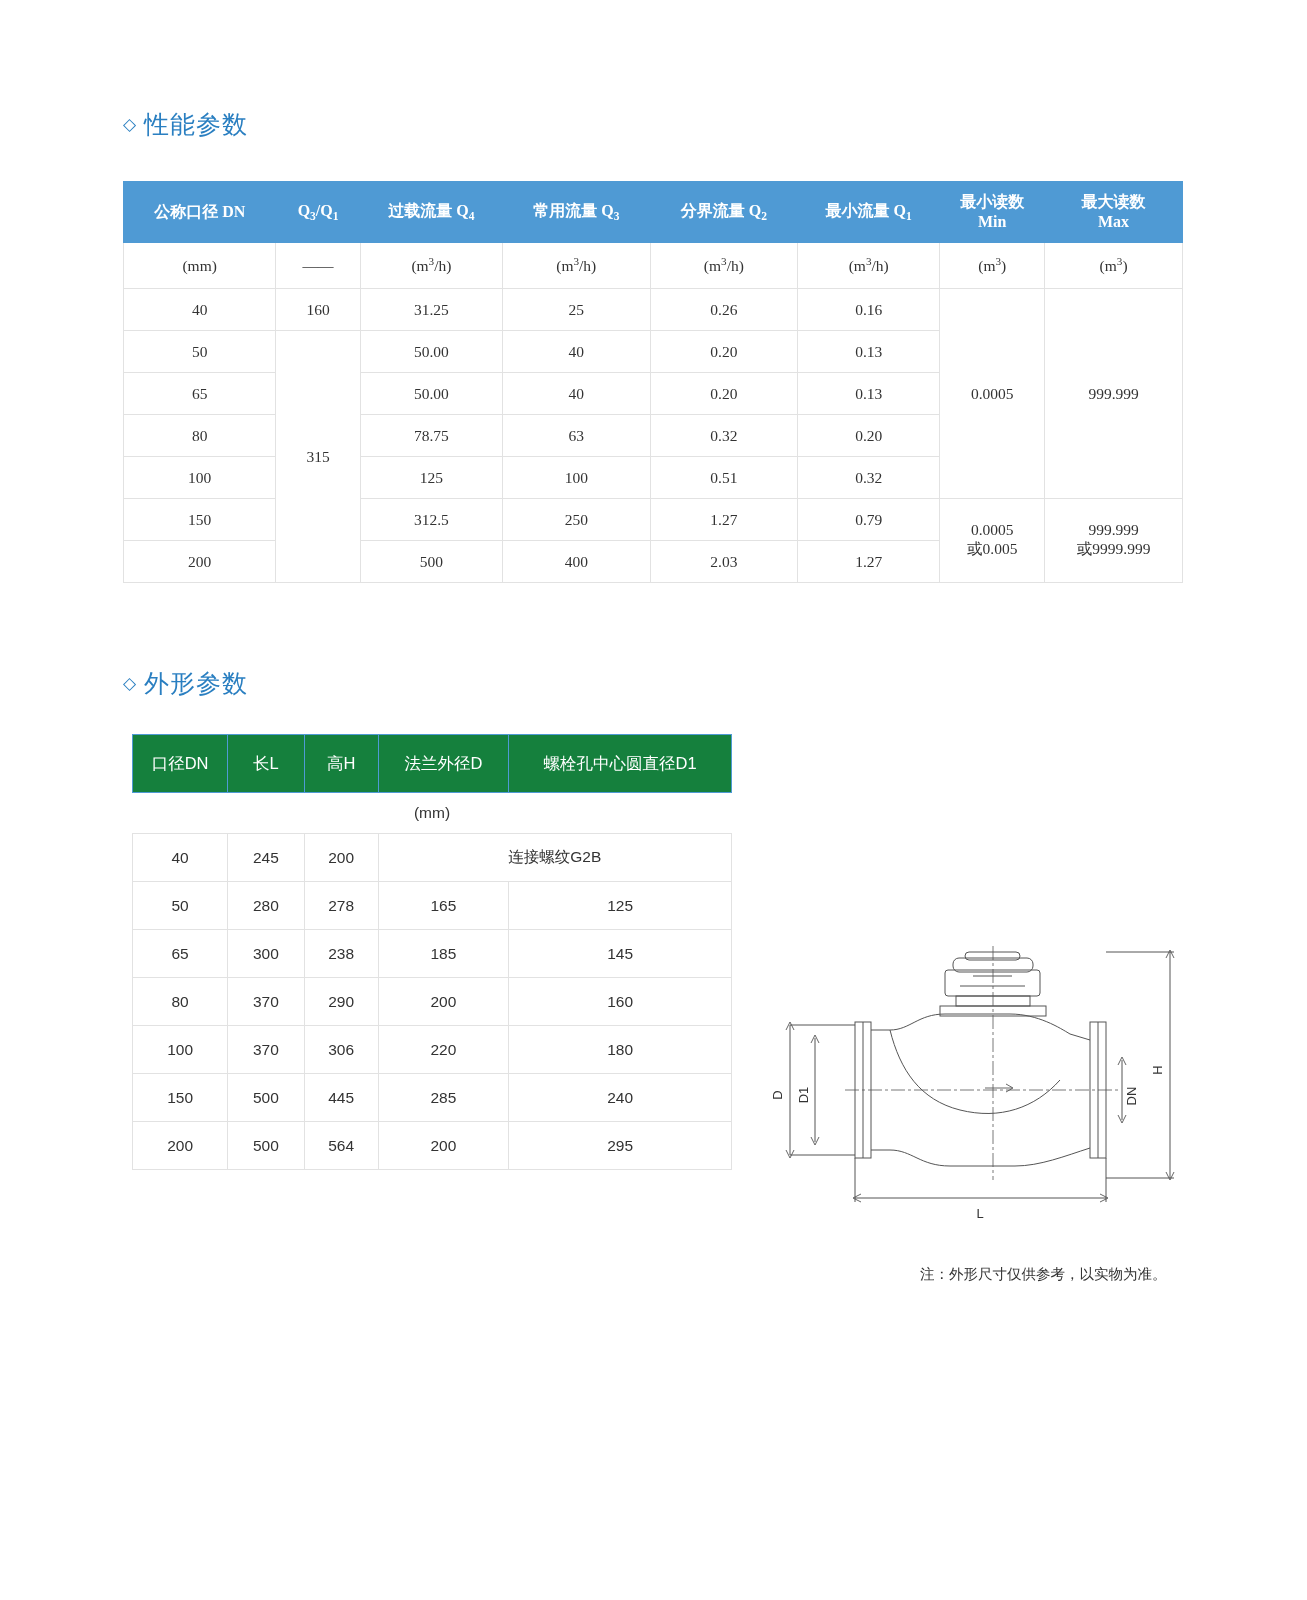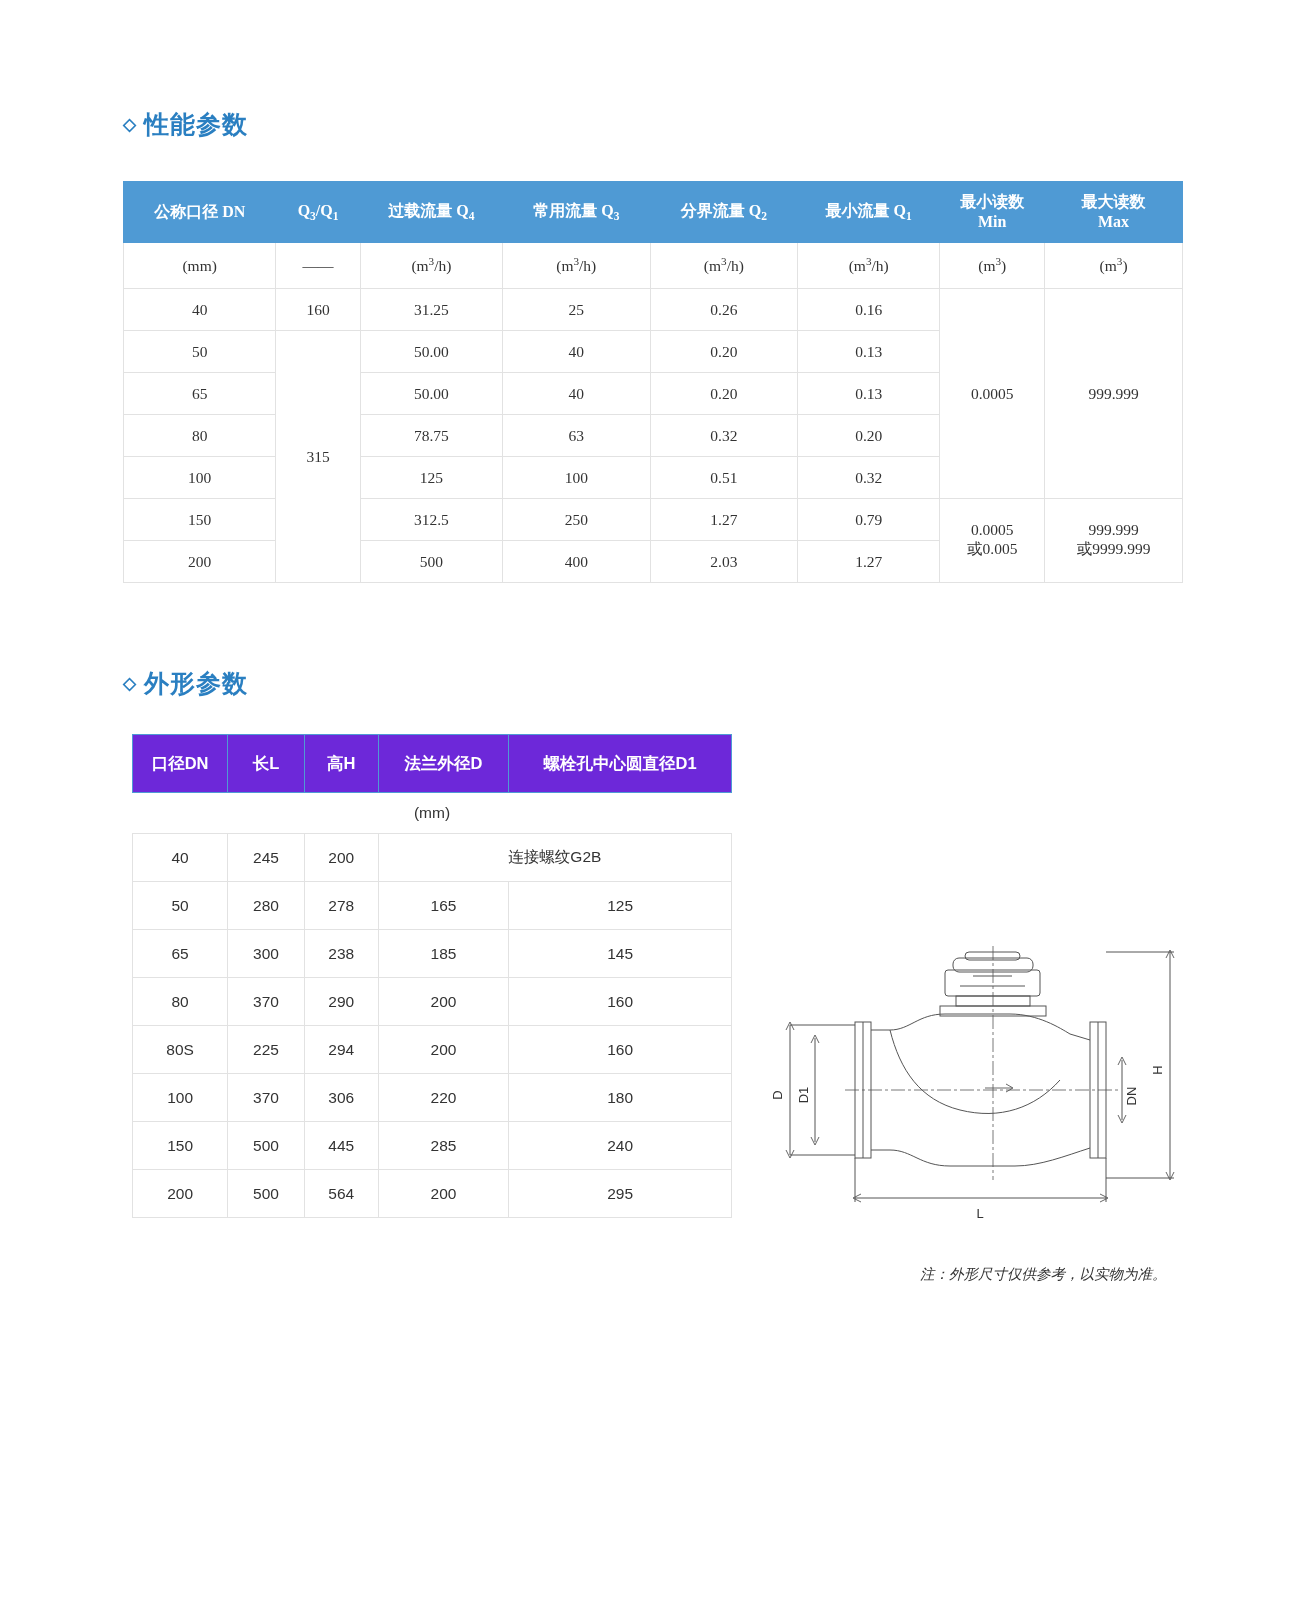--- a/index.html
+++ b/index.html
@@ -20,21 +20,21 @@
     position: relative;
     width: 1307px;
     height: 1600px;
   }
 
   
   .section-heading {
     position: absolute;
     color: #2a7fc1;
     font-size: 25px;
-    font-weight: bold;
+    font-weight: normal;
     letter-spacing: 1px;
     white-space: nowrap;
   }
   .section-heading .diamond {
     display: inline-block;
     color: #2a7fc1;
     font-size: 17px;
     vertical-align: middle;
     margin-right: 7px;
     transform: translateY(-2px);
@@ -88,24 +88,24 @@
   sup { font-size: 0.72em; }
 
   
   #dim-table {
     position: absolute;
     left: 132px;
     top: 734px;
     width: 600px;
   }
   #dim-table th {
-    background: #6d28d9;
+    background: #15803d;
     color: #ffffff;
     font-size: 16.5px;
-    font-weight: bold;
+    font-weight: normal;
     height: 53px;
     padding: 2px 8px;
     border: 1px solid #4f9ad4;
     white-space: nowrap;
   }
   #dim-table td {
     border: 1px solid #e2e2e2;
     height: 45px;
     padding: 1px 4px;
     font-size: 15.5px;
@@ -125,21 +125,20 @@
     width: 440px;
     height: 300px;
   }
   #drawing-note {
     position: absolute;
     left: 920px;
     top: 1265px;
     font-size: 14.5px;
     color: #333333;
     white-space: nowrap;
-    font-style: italic;
   }
 </style>
 </head>
 <body>
 
 <div class="page">
 
   <div class="section-heading" id="heading-performance">
     <span class="diamond">◇</span><span>性能参数</span>
   </div>
@@ -281,27 +280,20 @@
       </tr>
 
       <tr>
         <td>80</td>
         <td>370</td>
         <td>290</td>
         <td>200</td>
         <td>160</td>
       </tr>
 
-      <tr>
-        <td>80S</td>
-        <td>225</td>
-        <td>294</td>
-        <td>200</td>
-        <td>160</td>
-      </tr>
 
       <tr>
         <td>100</td>
         <td>370</td>
         <td>306</td>
         <td>220</td>
         <td>180</td>
       </tr>
 
 

